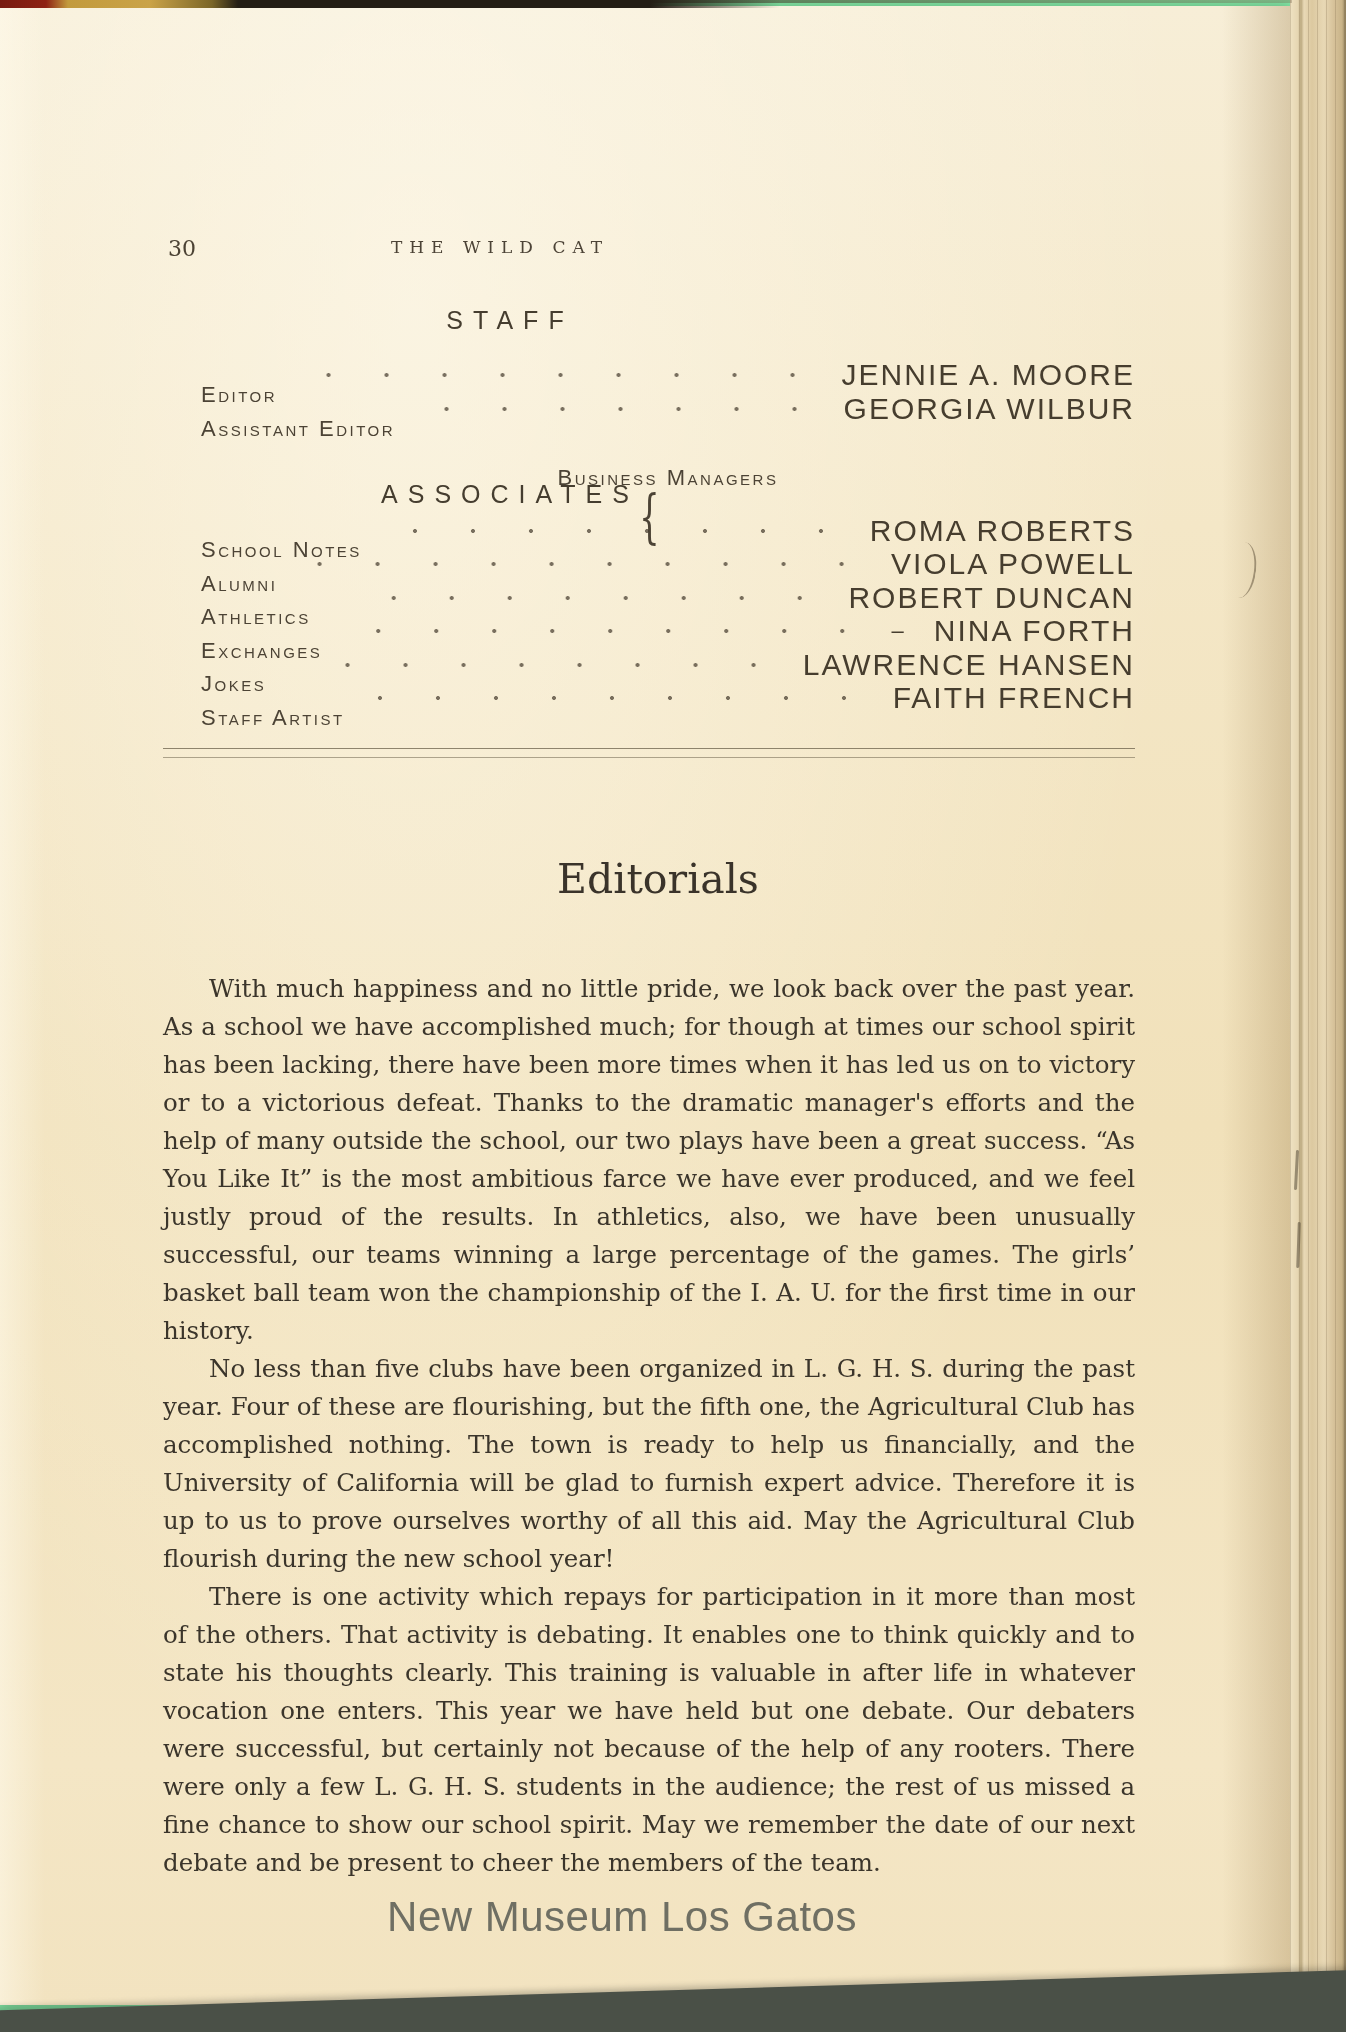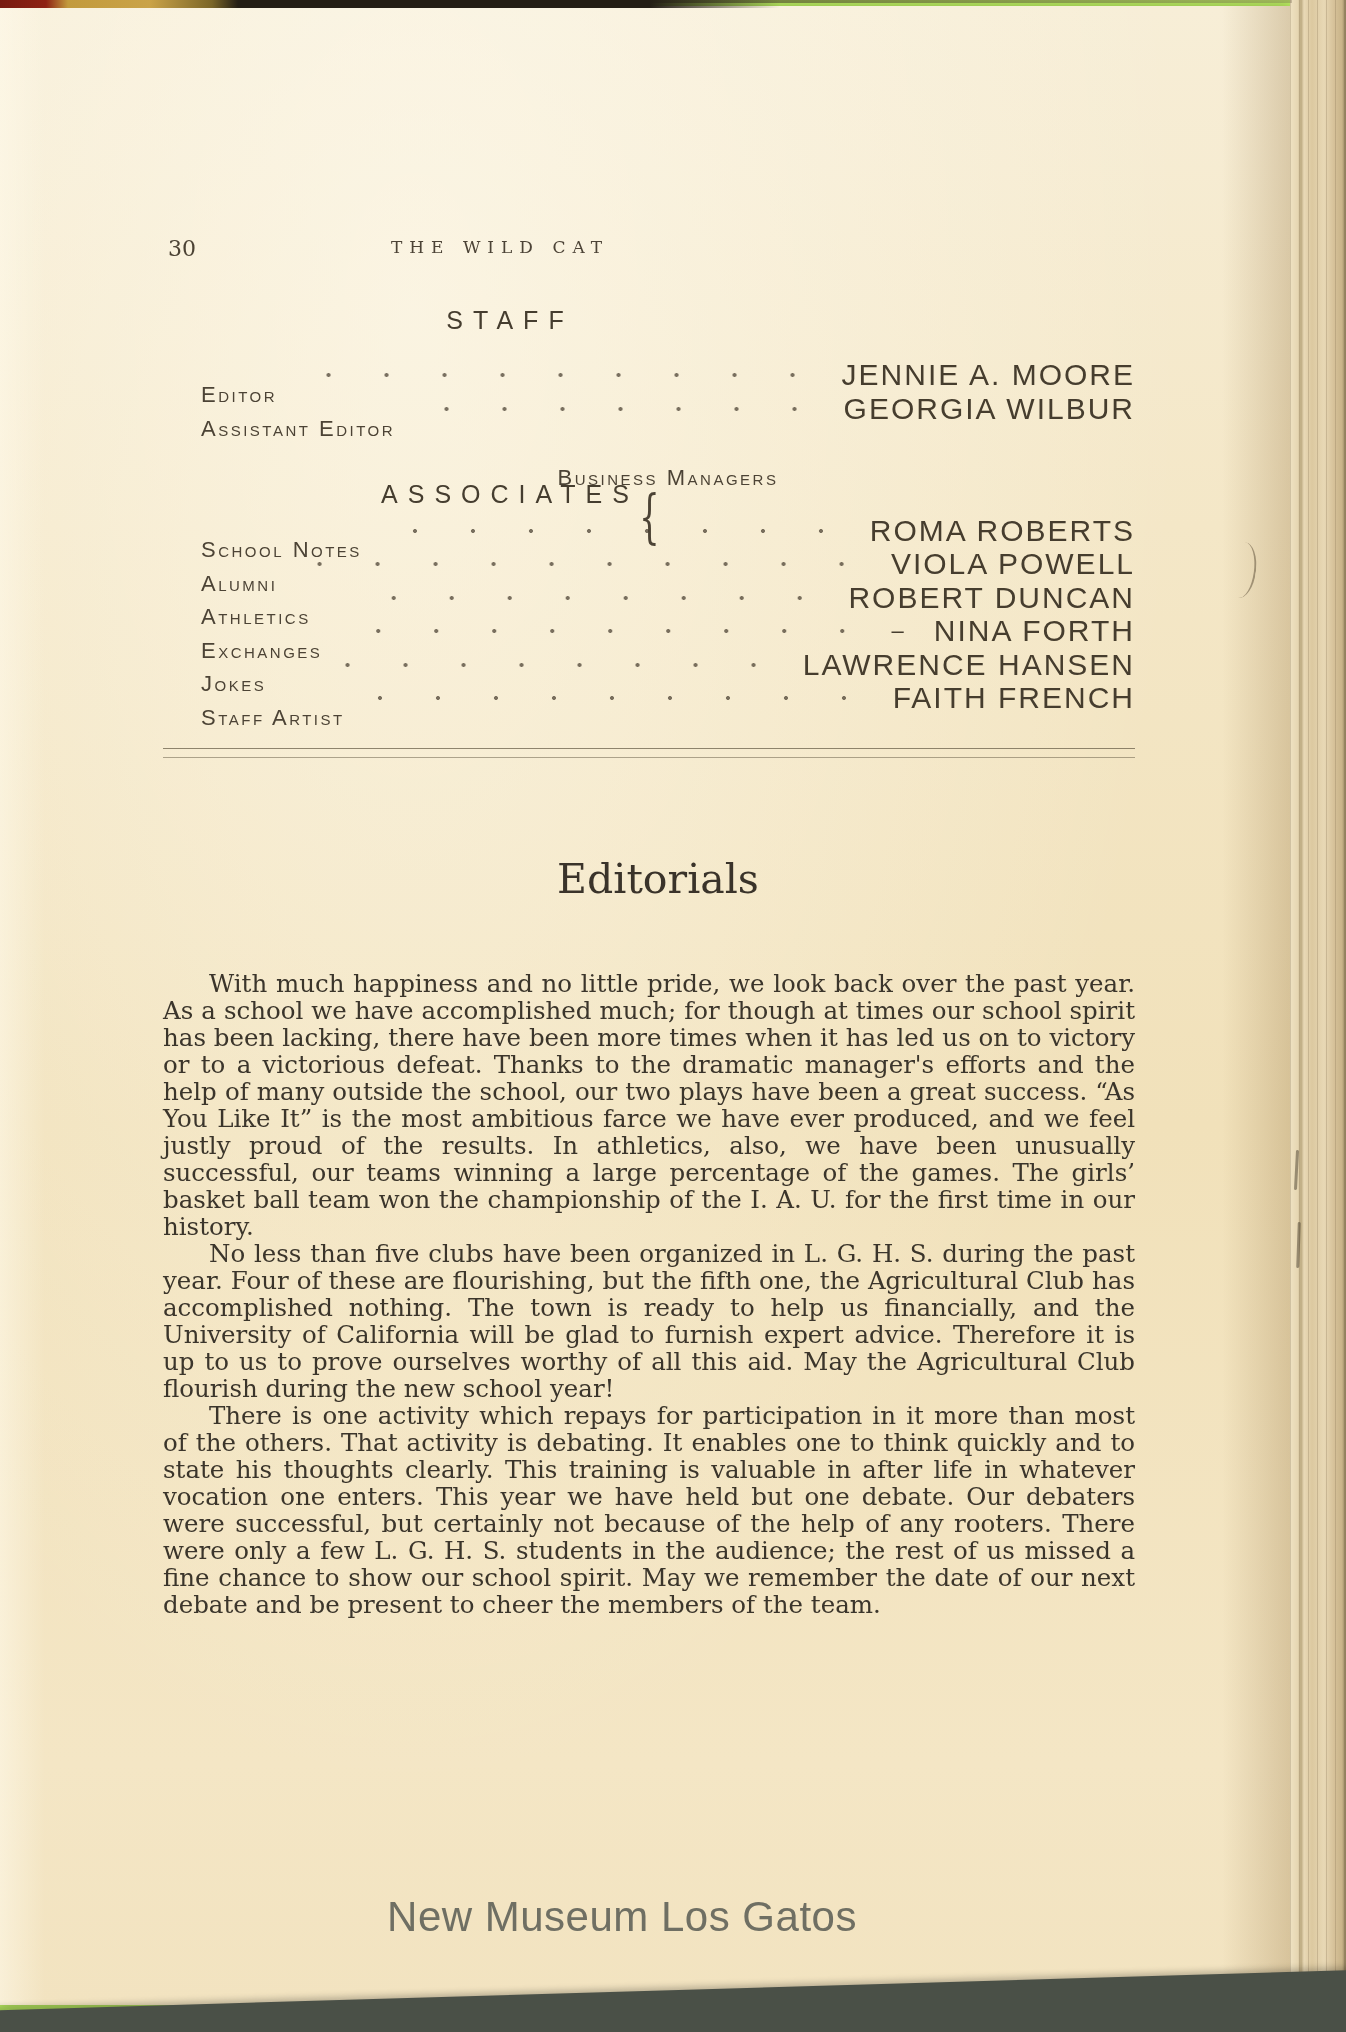--- a/index.html
+++ b/index.html
@@ -1,16 +1,16 @@
 <!DOCTYPE html>
 <html><head>
 <meta charset="utf-8">
 <style>
   html,body{margin:0;padding:0;background:#40453f;}
-  .scan{position:relative;width:1346px;height:2032px;overflow:hidden;background:#bef264;font-family:"Liberation Sans",sans-serif;}
+  .scan{position:relative;width:1346px;height:2032px;overflow:hidden;background:#86efac;font-family:"Liberation Sans",sans-serif;}
 
   
   .page{
     position:absolute;left:0;top:6px;width:1292px;height:1999px;
     background:
       linear-gradient(90deg, rgba(255,250,235,.55), rgba(255,250,235,0) 45px),
       linear-gradient(270deg, rgba(150,118,66,.30), rgba(150,118,66,0) 70px),
       radial-gradient(ellipse at 32% 15%, rgba(255,252,242,.55), rgba(255,252,242,0) 62%),
       linear-gradient(180deg,#f7eed7 0%,#f4e7c7 26%,#f1e1ba 56%,#f4e6c5 88%,#f2e3c0 100%);
     box-shadow:0 0 14px rgba(30,25,15,.35);
@@ -56,21 +56,21 @@
   .bm-names{display:flex;flex-direction:column;line-height:27px;}
   .bm-names span{font-size:22px;letter-spacing:2px;color:#463d2e;white-space:nowrap;}
 
   .double-rule{position:absolute;top:742px;left:163px;width:972px;height:8px;
     border-top:1px solid rgba(98,88,66,.7);border-bottom:1px solid rgba(98,88,66,.5);}
 
   .editorials-heading{position:absolute;top:841px;left:165px;width:970px;text-align:center;
     font-family:"DejaVu Serif",serif;font-size:41px;font-weight:400;color:#3a332a;margin:8px;}
 
   .body-text{position:absolute;top:964px;left:163px;width:972px;
-    font-family:"DejaVu Serif",serif;font-size:24.5px;line-height:27px;
+    font-family:"DejaVu Serif",serif;font-size:24.5px;line-height:38px;
     color:#3b352b;text-align:justify;}
   .body-text p{margin:0;text-indent:46px;}
 
   .watermark{position:absolute;left:622px;top:1893px;transform:translateX(-50%);
     font-family:"Liberation Sans",sans-serif;font-size:42px;color:#6f6f63;
     letter-spacing:.5px;white-space:nowrap;}
 </style>
 </head>
 <body>
 

